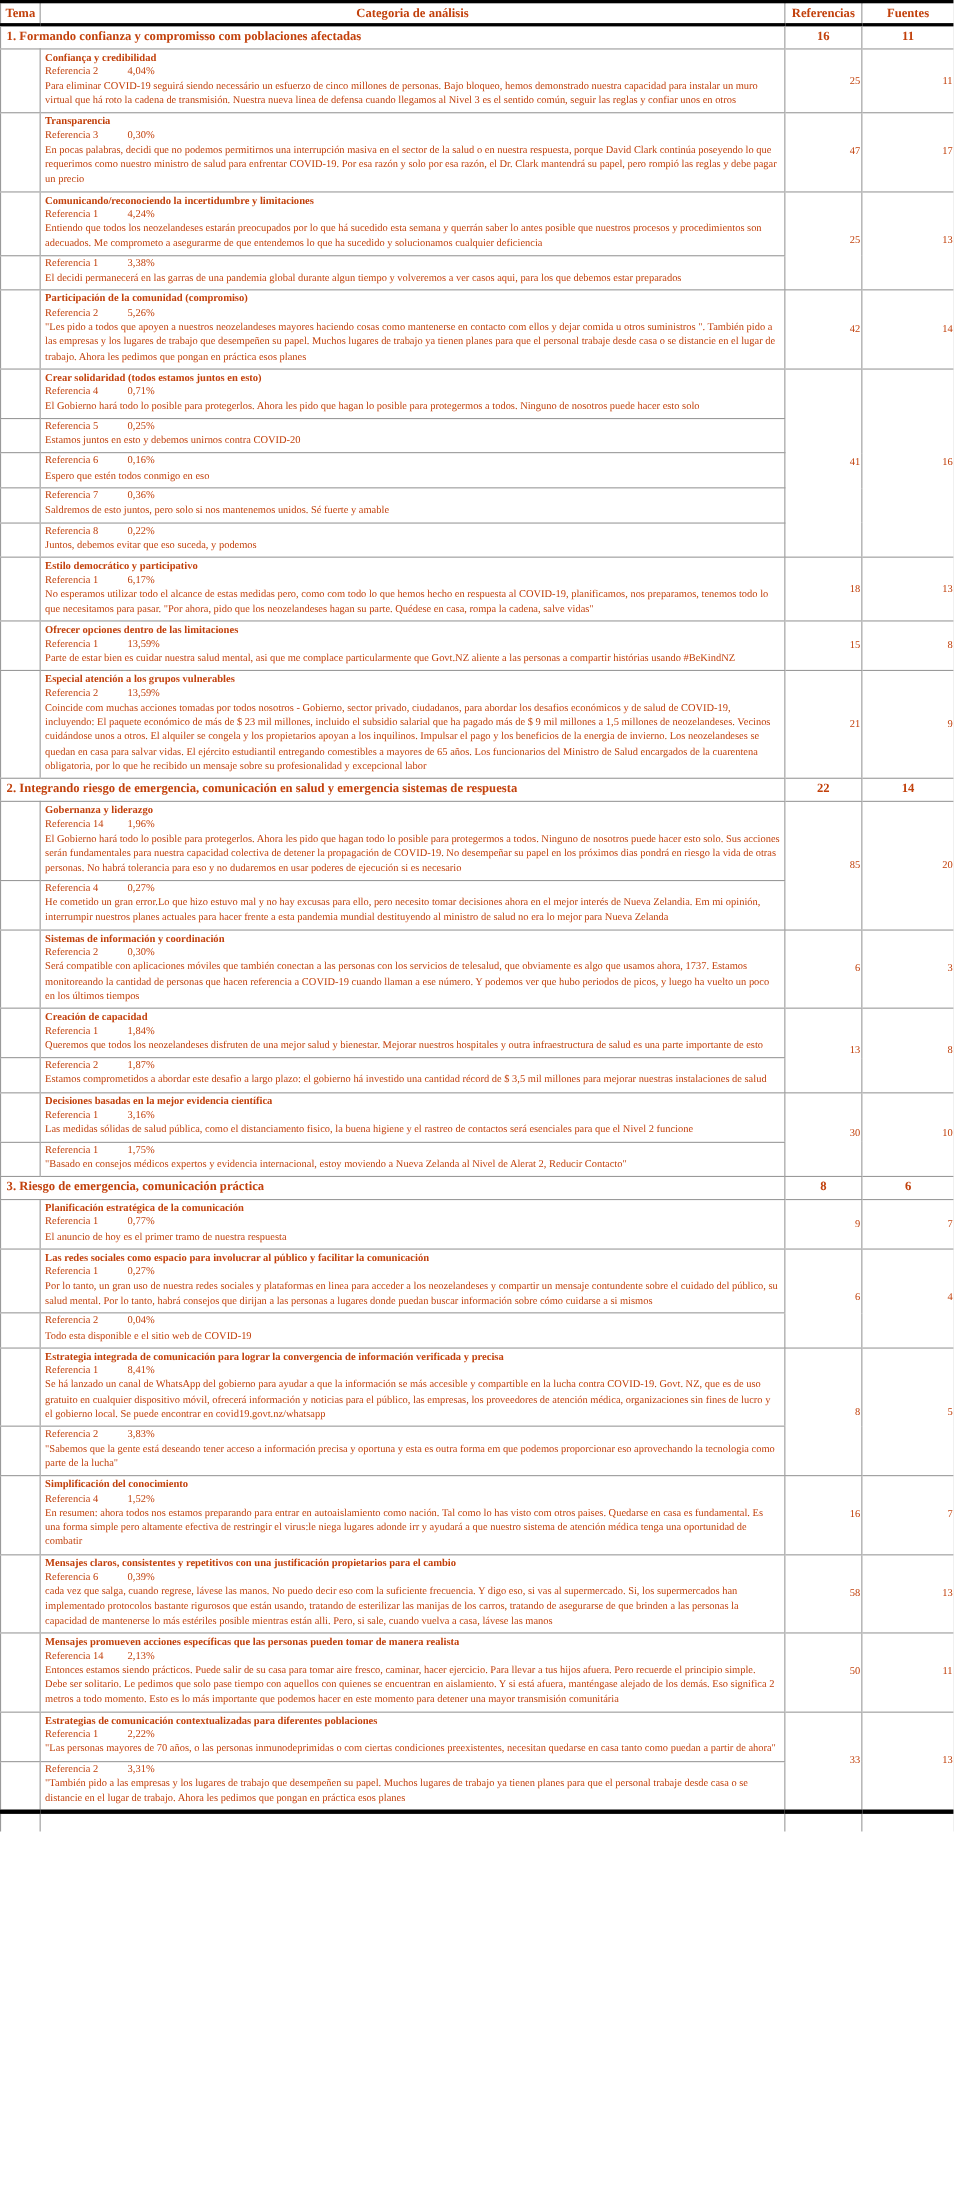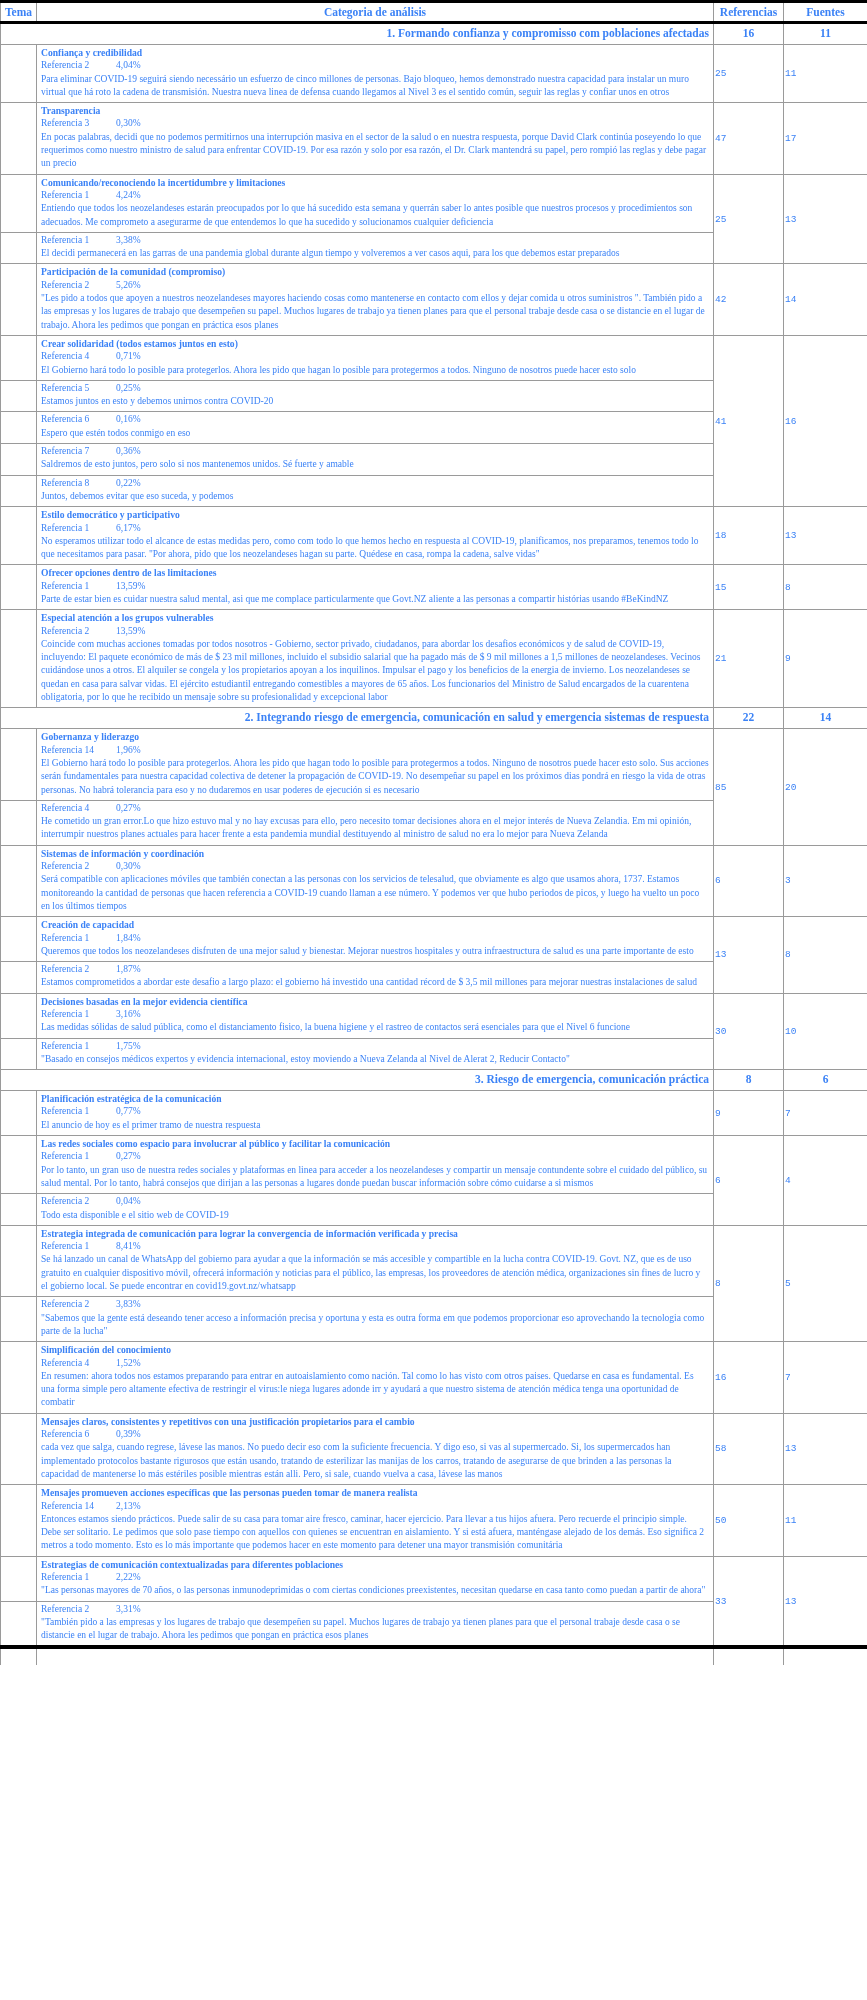--- a/index.html
+++ b/index.html
@@ -1,36 +1,36 @@
 <!DOCTYPE html>
 <html><head>
 <meta charset="utf-8">
 <style>
   html,body{margin:0;padding:0;background:#fff;}
   #page{width:867px;height:2000px;overflow:hidden;background:#fff;
-        font-family:"Liberation Serif","DejaVu Serif",serif;color:#3b82f6;}
+        font-family:"Liberation Serif","DejaVu Serif",serif;color:#c2410c;}
   table{border-collapse:collapse;table-layout:fixed;width:867px;
         border-left:1px solid #9a9a9a;border-right:1px solid #9a9a9a;
         border-top:3px solid #000;}
   col.c-tema{width:36px;}
   col.c-cat{width:677px;}
   col.c-ref{width:70px;}
   col.c-fue{width:84px;}
   th{font-size:11.5px;font-weight:bold;text-align:center;padding:2px 2px;
      border-bottom:3px solid #000;line-height:14px;}
   th.bl,td.bl{border-left:1px solid #9a9a9a;}
   td{vertical-align:top;}
   tr.theme-row td{font-size:11.5px;font-weight:bold;padding:3px 4px 4px 5px;
-     border-bottom:1px solid #9a9a9a;line-height:13px;text-align:right;}
+     border-bottom:1px solid #9a9a9a;line-height:13px;}
   tr.theme-row td.num{text-align:center;vertical-align:middle;padding:3px 0 4px 0;}
   td.tema-cell{border-bottom:1px solid #9a9a9a;}
   td.cat-cell{border-bottom:1px solid #9a9a9a;padding:1px 4px 3px 4px;
      font-size:9.5px;line-height:13.3px;}
-  td.num-cell{border-bottom:1px solid #9a9a9a;text-align:left;
-     vertical-align:middle;font-size:9.5px;font-family:Liberation Mono, monospace;}
+  td.num-cell{border-bottom:1px solid #9a9a9a;text-align:right;
+     vertical-align:middle;font-size:9.5px;}
   .cat-title{font-weight:bold;font-size:9.6px;}
   .ref-line{font-size:9.5px;}
   .ref-label{display:inline-block;min-width:75px;}
   .ref-text{font-size:9.5px;}
   .gap-top{padding-top:21px;}
   .gap-top-lg{padding-top:27px;}
   td.thick-bottom{border-bottom:4px solid #000;}
   tr.partial-row td{height:12px;border-bottom:none;}
 </style>
 </head>
@@ -220,21 +220,21 @@
           <td class="cat-cell bl">
             <div class="ref-line"><span class="ref-label">Referencia 2</span><span class="ref-pct">1,87%</span></div>
             <div class="ref-text">Estamos comprometidos a abordar este desafio a largo plazo: el gobierno há investido una cantidad récord de $ 3,5 mil millones para mejorar nuestras instalaciones de salud</div>
           </td>
         </tr>
         <tr class="cat-row">
           <td class="tema-cell"></td>
           <td class="cat-cell bl">
             <div class="cat-title">Decisiones basadas en la mejor evidencia científica</div>
             <div class="ref-line"><span class="ref-label">Referencia 1</span><span class="ref-pct">3,16%</span></div>
-            <div class="ref-text">Las medidas sólidas de salud pública, como el distanciamento fisico, la buena higiene  y el rastreo de contactos será esenciales para que el Nivel 6 funcione</div>
+            <div class="ref-text">Las medidas sólidas de salud pública, como el distanciamento fisico, la buena higiene  y el rastreo de contactos será esenciales para que el Nivel 2 funcione</div>
           </td>
           <td class="num-cell bl" rowspan="2">30</td>
           <td class="num-cell bl" rowspan="2">10</td>
         </tr>
         <tr class="cat-row">
           <td class="tema-cell"></td>
           <td class="cat-cell bl gap-top">
             <div class="ref-line"><span class="ref-label">Referencia 1</span><span class="ref-pct">1,75%</span></div>
             <div class="ref-text">"Basado en consejos médicos expertos y evidencia internacional, estoy moviendo a Nueva Zelanda al Nivel de Alerat 2, Reducir Contacto"</div>
           </td>

